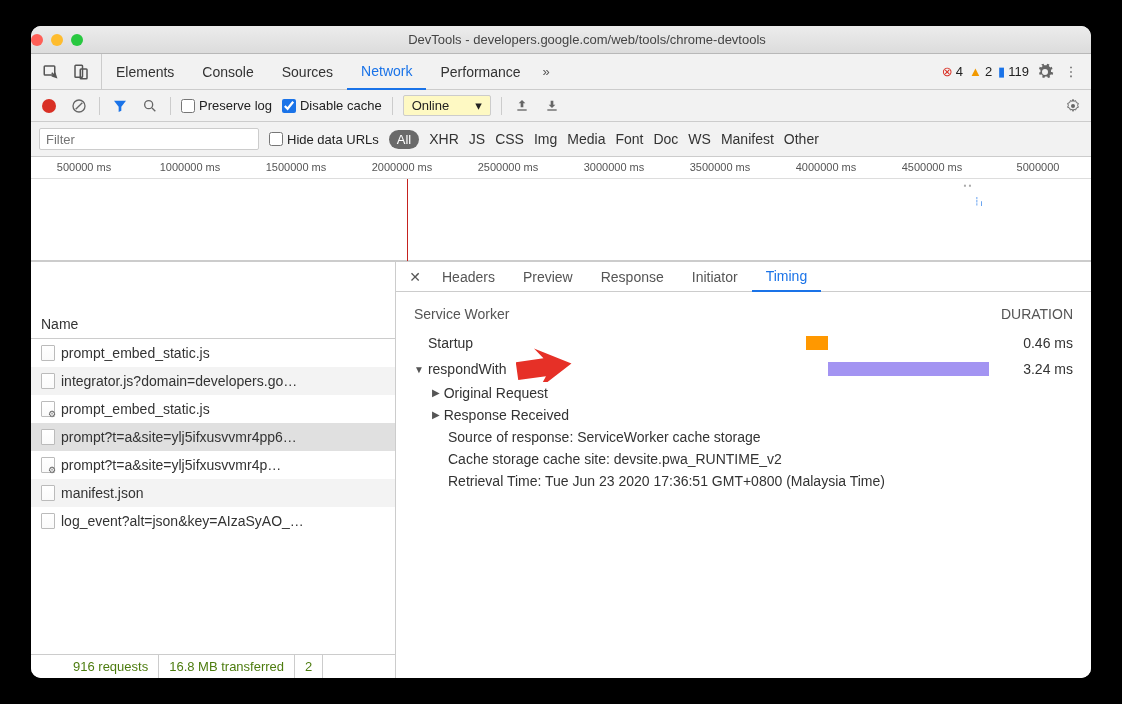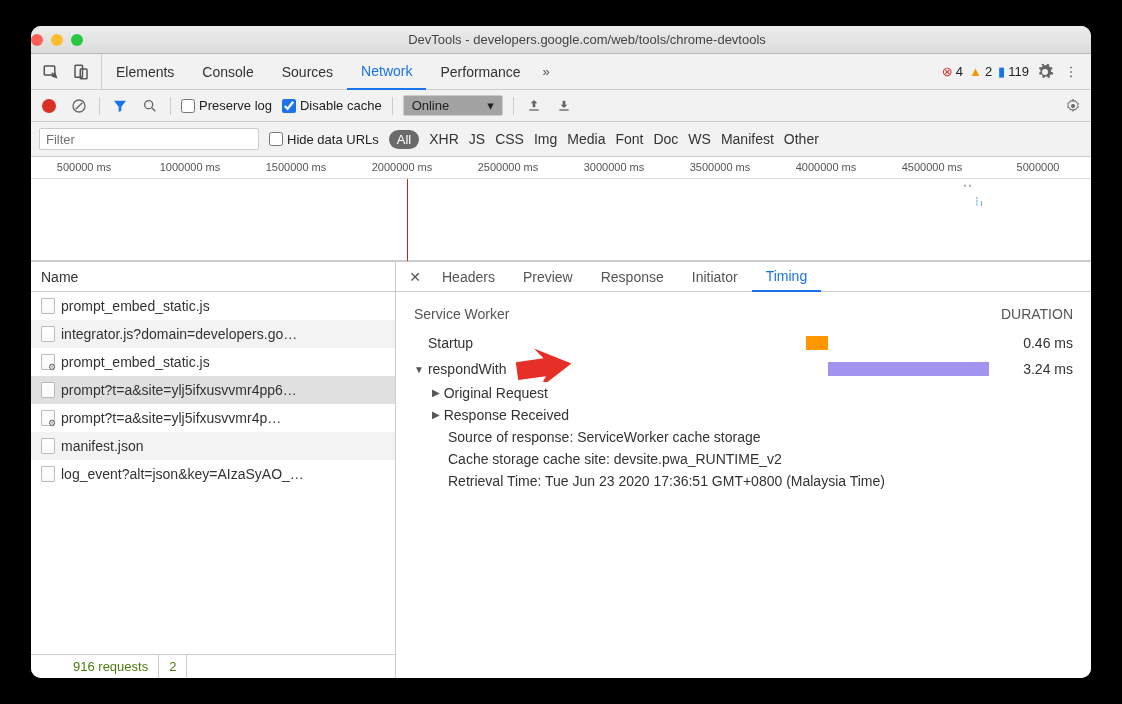--- a/index.html
+++ b/index.html
@@ -21,38 +21,38 @@
   .mt-right { margin-left: auto; display: flex; align-items: center; gap: 6px; padding: 0 10px; font-size: 13px; }
   .badge-group { display: flex; align-items: center; gap: 3px; }
   .b-err { color: #d93025; }
   .b-warn { color: #f29900; }
   .b-msg { color: #1a73e8; }
   .nettoolbar { height: 32px; display: flex; align-items: center; padding: 0 8px; gap: 10px; border-bottom: 1px solid #ccc; background: #f2f2f2; }
   .record-dot { width: 14px; height: 14px; border-radius: 50%; background: #d93025; }
   .divider { width: 1px; height: 18px; background: #ccc; }
   .cb { display: flex; align-items: center; gap: 4px; font-size: 13px; }
   .cb input { width: 14px; height: 14px; accent-color: #1a73e8; }
-  .select-pill { display: flex; align-items: center; gap: 20px; border: 1px solid #ccc; padding: 2px 8px; border-radius: 2px; background: #a3a3a3; font-size: 13px; }
+  .select-pill { display: flex; align-items: center; gap: 8px; border: 1px solid #ccc; padding: 2px 8px; border-radius: 2px; background: #fef9c3; font-size: 13px; }
   .nettoolbar .icon-btn svg { width: 16px; height: 16px; }
   .filterbar { padding: 6px 8px; border-bottom: 1px solid #ccc; background: #f2f2f2; }
   .fb-row1 { display: flex; align-items: center; gap: 10px; flex-wrap: wrap; }
   .filter-input { width: 220px; height: 22px; border: 1px solid #ccc; background: #fff; padding: 0 6px; font-size: 13px; color: #888; border-radius: 2px; }
   .pill { padding: 2px 8px; border-radius: 10px; font-size: 13px; cursor: pointer; }
   .pill.active { background: #6a6a6a; color: #fff; }
   .ftype { font-size: 14px; color: #333; cursor: pointer; }
   .fb-row2 { display: flex; gap: 16px; margin-top: 6px; }
   .timeline { height: 104px; border-bottom: 1px solid #ccc; background: #fff; position: relative; }
   .tl-ruler { height: 22px; border-bottom: 1px solid #ddd; display: flex; font-size: 11px; color: #555; align-items: center; position: relative; }
   .tl-tick { position: absolute; top: 4px; transform: translateX(-50%); white-space: nowrap; }
   .tl-body { position: relative; height: 82px; }
   .tl-marker { position: absolute; top: 0; bottom: 0; width: 1px; background: #c5221f; }
   .tl-dots { position: absolute; font-size: 8px; color: #1a73e8; }
   .content { flex: 1; display: flex; min-height: 0; border-top: 1px solid #ccc; }
   .requests { width: 365px; border-right: 1px solid #ccc; display: flex; flex-direction: column; background: #fff; }
-  .req-header { height: 30px; border-bottom: 1px solid #ccc; display: flex; align-items: center; padding: 0 10px; font-size: 14px; color: #333; }
+  .req-header { height: 30px; border-bottom: 1px solid #ccc; display: flex; align-items: center; padding: 0 10px; font-size: 14px; color: #333; margin-top: 47px; }
   .req-list { flex: 1; overflow: hidden; }
   .req-row { height: 28px; display: flex; align-items: center; padding: 0 10px; gap: 6px; font-size: 14px; color: #333; white-space: nowrap; overflow: hidden; text-overflow: ellipsis; }
   .req-row:nth-child(odd) { background: #fff; }
   .req-row:nth-child(even) { background: #f3f3f3; }
   .req-row.selected { background: #e0e0e0; }
   .file-icon { width: 14px; height: 16px; border: 1px solid #bbb; border-radius: 1px; flex-shrink: 0; background: linear-gradient(#fff, #fafafa); position: relative; }
   .file-icon.g::after { content: "⚙"; position: absolute; font-size: 9px; right: -2px; bottom: -3px; color: #666; }
   .req-footer { height: 24px; border-top: 1px solid #ccc; display: flex; align-items: center; font-size: 13px; color: #4d7c0f; padding-left: 32px; }
   .req-footer span { padding: 0 10px; border-right: 1px solid #ccc; height: 100%; display: flex; align-items: center; }
   .details { flex: 1; display: flex; flex-direction: column; background: #fff; min-width: 0; }
@@ -257,20 +257,21 @@
             <span class="file-icon"></span>
             <span style="overflow: hidden; text-overflow: ellipsis;">manifest.json</span>
           </div>
           <div class="req-row">
             <span class="file-icon"></span>
             <span style="overflow: hidden; text-overflow: ellipsis;">log_event?alt=json&amp;key=AIzaSyAO_…</span>
           </div>
         </div>
       <div class="req-footer">
         <span>916 requests</span>
+        <span>16.8 MB transferred</span>
         <span>2</span>
       </div>
     </div>
     <div class="details">
       <div class="detail-tabs">
         <span class="close-x">✕</span>
         <span class="dtab">Headers</span>
         <span class="dtab">Preview</span>
         <span class="dtab">Response</span>
         <span class="dtab">Initiator</span>

